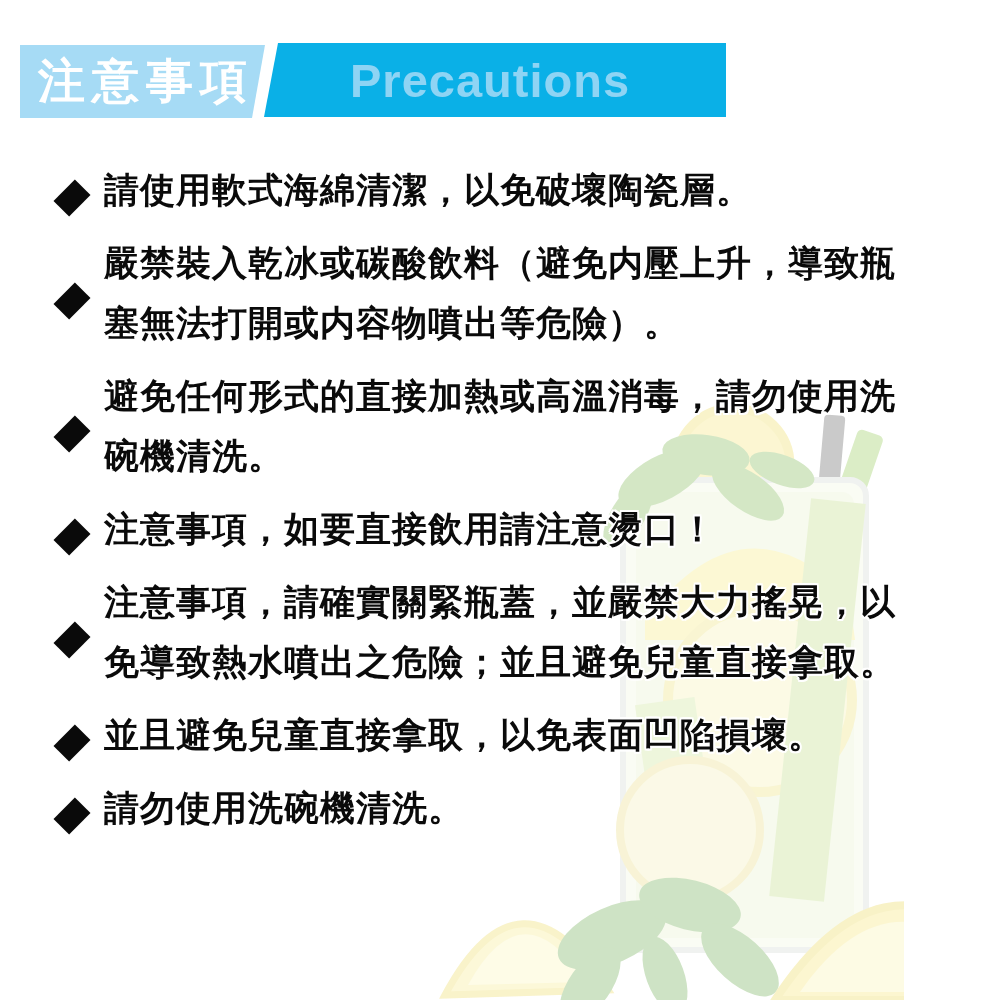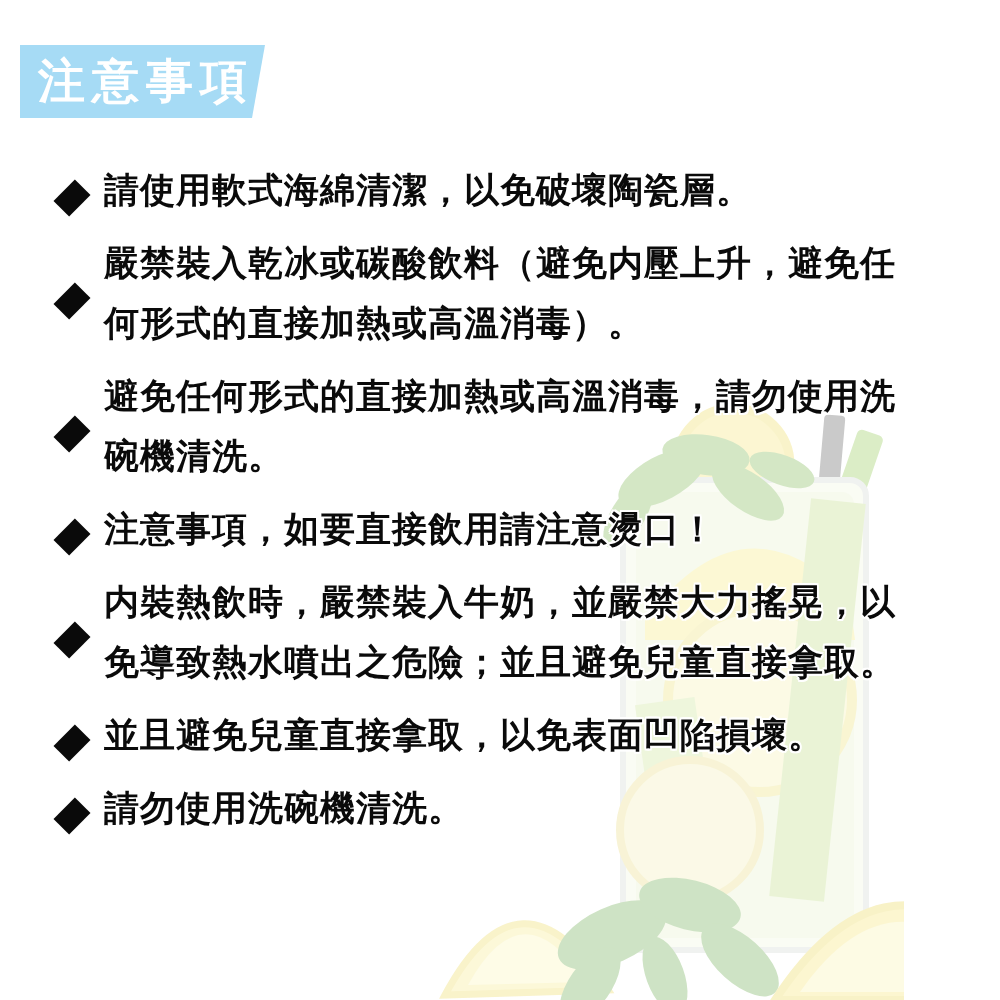--- a/index.html
+++ b/index.html
@@ -102,51 +102,54 @@
       </g>
 
       <path d="M775 1000 Q 880 840 1002 950 L 1002 1000 Z" fill="#f3e163" stroke="#e8d243" stroke-width="8"></path>
       <path d="M800 992 Q 885 870 985 960 L 985 992 Z" fill="#f8f0a4"></path>
     </g>
   </svg>
 
   <div class="hdr-box hdr-zh" style="background-color: rgb(166, 219, 245); color: rgb(255, 255, 255);">
     <span>注意事項</span>
   </div>
+  <div class="hdr-box hdr-en" style="background-color: rgb(10, 176, 231); color: rgb(142, 212, 244);">
+    <span>Precautions</span>
+  </div>
 
   <ul class="plist">
     <li>
       <span class="dm">
           <i style="background-color: rgb(10, 10, 10);"></i>
         </span>
       <span class="tx">請使用軟式海綿清潔，以免破壞陶瓷層。</span>
     </li>
     <li>
       <span class="dm">
           <i style="background-color: rgb(10, 10, 10);"></i>
         </span>
-      <span class="tx">嚴禁裝入乾冰或碳酸飲料（避免内壓上升，避免任何形式的直接加熱或高溫消毒）。</span>
+      <span class="tx">嚴禁裝入乾冰或碳酸飲料（避免内壓上升，導致瓶塞無法打開或内容物噴出等危險）。</span>
     </li>
     <li>
       <span class="dm">
           <i style="background-color: rgb(10, 10, 10);"></i>
         </span>
       <span class="tx">避免任何形式的直接加熱或高溫消毒，請勿使用洗碗機清洗。</span>
     </li>
     <li>
       <span class="dm">
           <i style="background-color: rgb(10, 10, 10);"></i>
         </span>
       <span class="tx">注意事項，如要直接飲用請注意燙口！</span>
     </li>
     <li>
       <span class="dm">
           <i style="background-color: rgb(10, 10, 10);"></i>
         </span>
-      <span class="tx">内裝熱飲時，嚴禁裝入牛奶，並嚴禁大力搖晃，以免導致熱水噴出之危險；並且避免兒童直接拿取。</span>
+      <span class="tx">注意事項，請確實關緊瓶蓋，並嚴禁大力搖晃，以免導致熱水噴出之危險；並且避免兒童直接拿取。</span>
     </li>
     <li>
       <span class="dm">
           <i style="background-color: rgb(10, 10, 10);"></i>
         </span>
       <span class="tx">並且避免兒童直接拿取，以免表面凹陷損壞。</span>
     </li>
     <li>
       <span class="dm">
           <i style="background-color: rgb(10, 10, 10);"></i>

